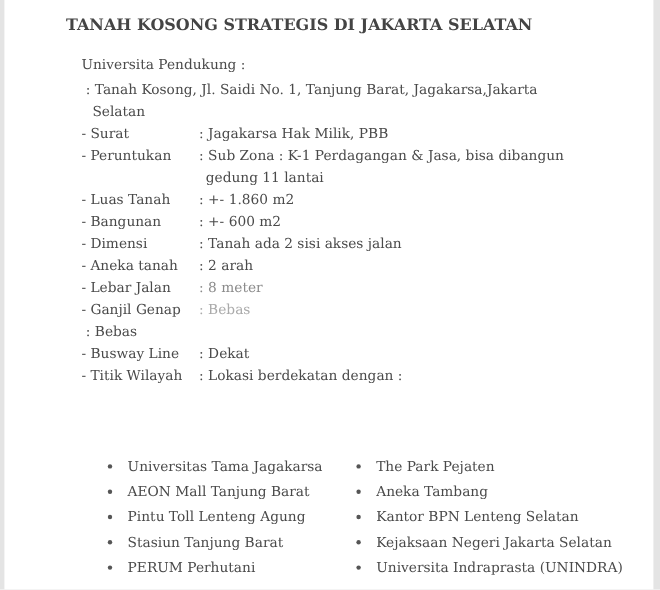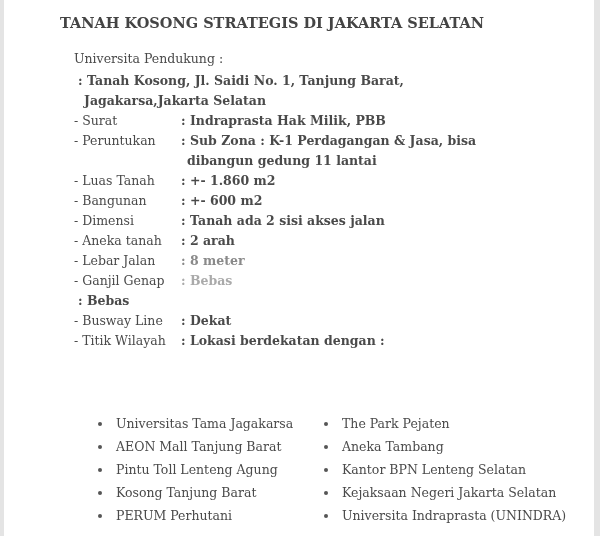--- a/index.html
+++ b/index.html
@@ -56,21 +56,20 @@
     }
     .row .k {
       width: 103px;
       flex: none;
       white-space: nowrap;
     }
     .row .v {
       flex: 1;
       padding-left: 10px;
       text-indent: -6px;
-      font-weight: bold;
     }
     .row .v.light {
       color: #8a8a8a;
     }
     .row .v.lighter {
       color: #aaaaaa;
     }
     .list {
       position: absolute;
       top: 408px;
@@ -106,21 +105,21 @@
 <div class="title">TANAH KOSONG STRATEGIS DI JAKARTA SELATAN</div>
 
 <div class="intro">Universita Pendukung :</div>
 
 <div class="info">
   <div class="row">
     <span class="v">: Tanah Kosong, Jl. Saidi No. 1, Tanjung Barat, Jagakarsa,Jakarta Selatan</span>
   </div>
   <div class="row">
     <span class="k">- Surat</span>
-    <span class="v">: Indraprasta Hak Milik, PBB</span>
+    <span class="v">: Jagakarsa Hak Milik, PBB</span>
   </div>
   <div class="row">
     <span class="k">- Peruntukan</span>
     <span class="v">: Sub Zona : K-1 Perdagangan &amp; Jasa, bisa dibangun gedung 11 lantai</span>
   </div>
   <div class="row">
     <span class="k">- Luas Tanah</span>
     <span class="v">: +- 1.860 m2</span>
   </div>
   <div class="row">
@@ -164,21 +163,21 @@
   <li>
       <span class="bullet"></span>
       <span>AEON Mall Tanjung Barat</span>
     </li>
   <li>
       <span class="bullet"></span>
       <span>Pintu Toll Lenteng Agung</span>
     </li>
   <li>
       <span class="bullet"></span>
-      <span>Kosong Tanjung Barat</span>
+      <span>Stasiun Tanjung Barat</span>
     </li>
   <li>
       <span class="bullet"></span>
       <span>PERUM Perhutani</span>
     </li>
 </ul>
 
 <ul class="list right">
   <li>
       <span class="bullet"></span>

